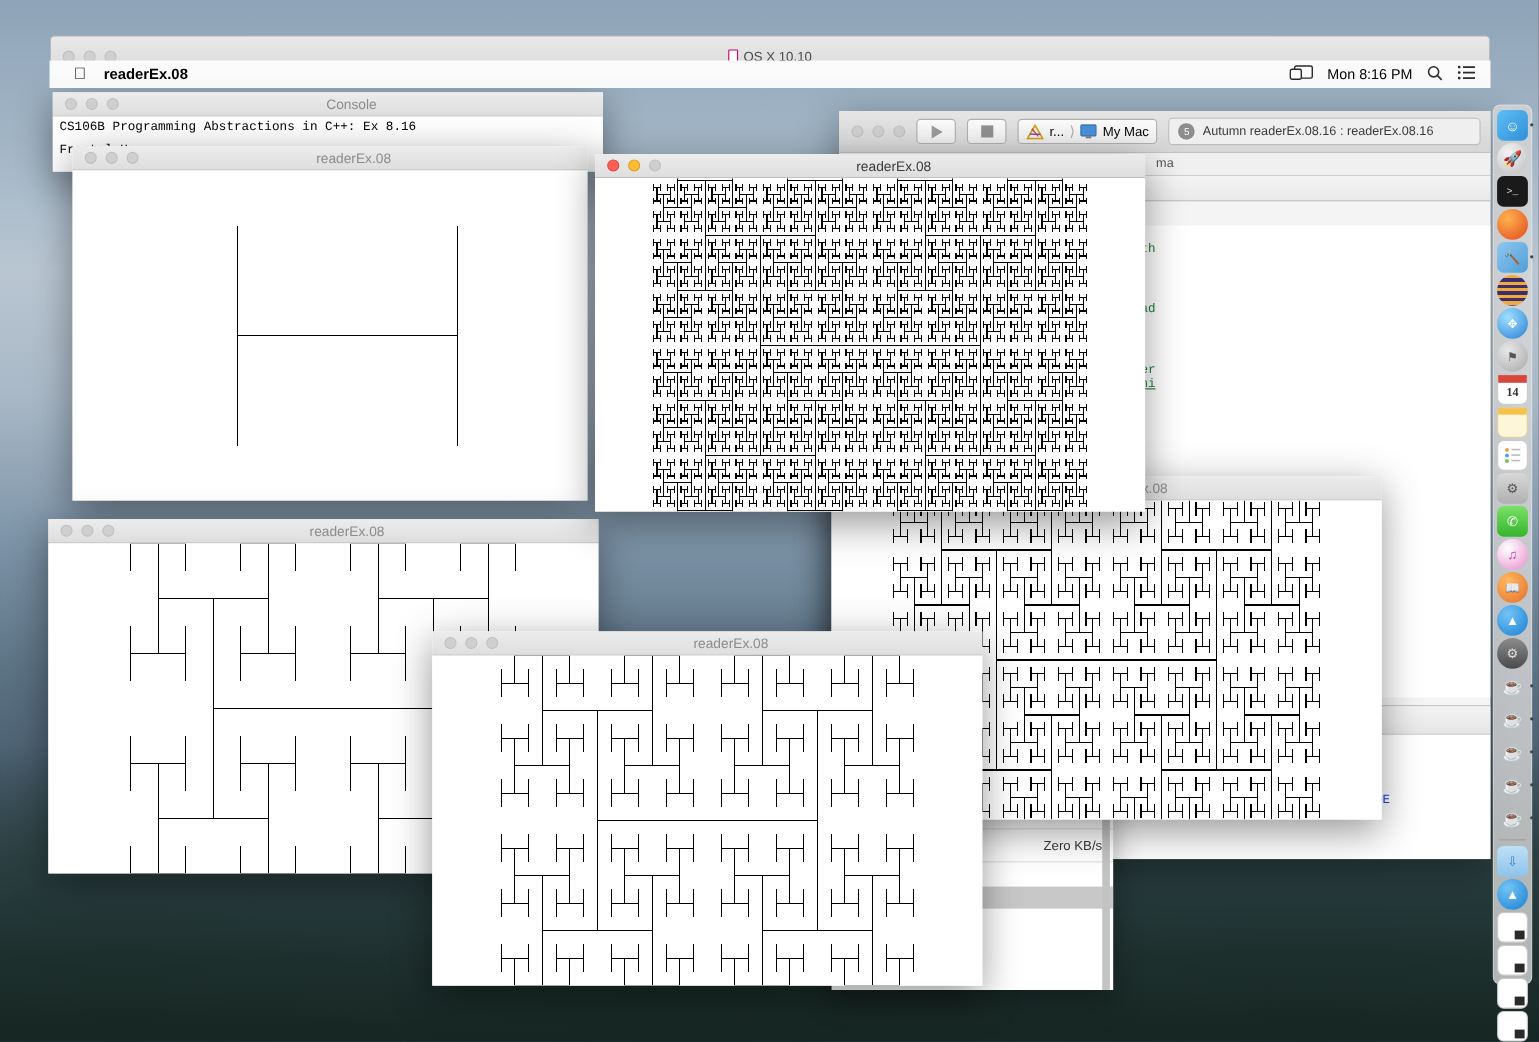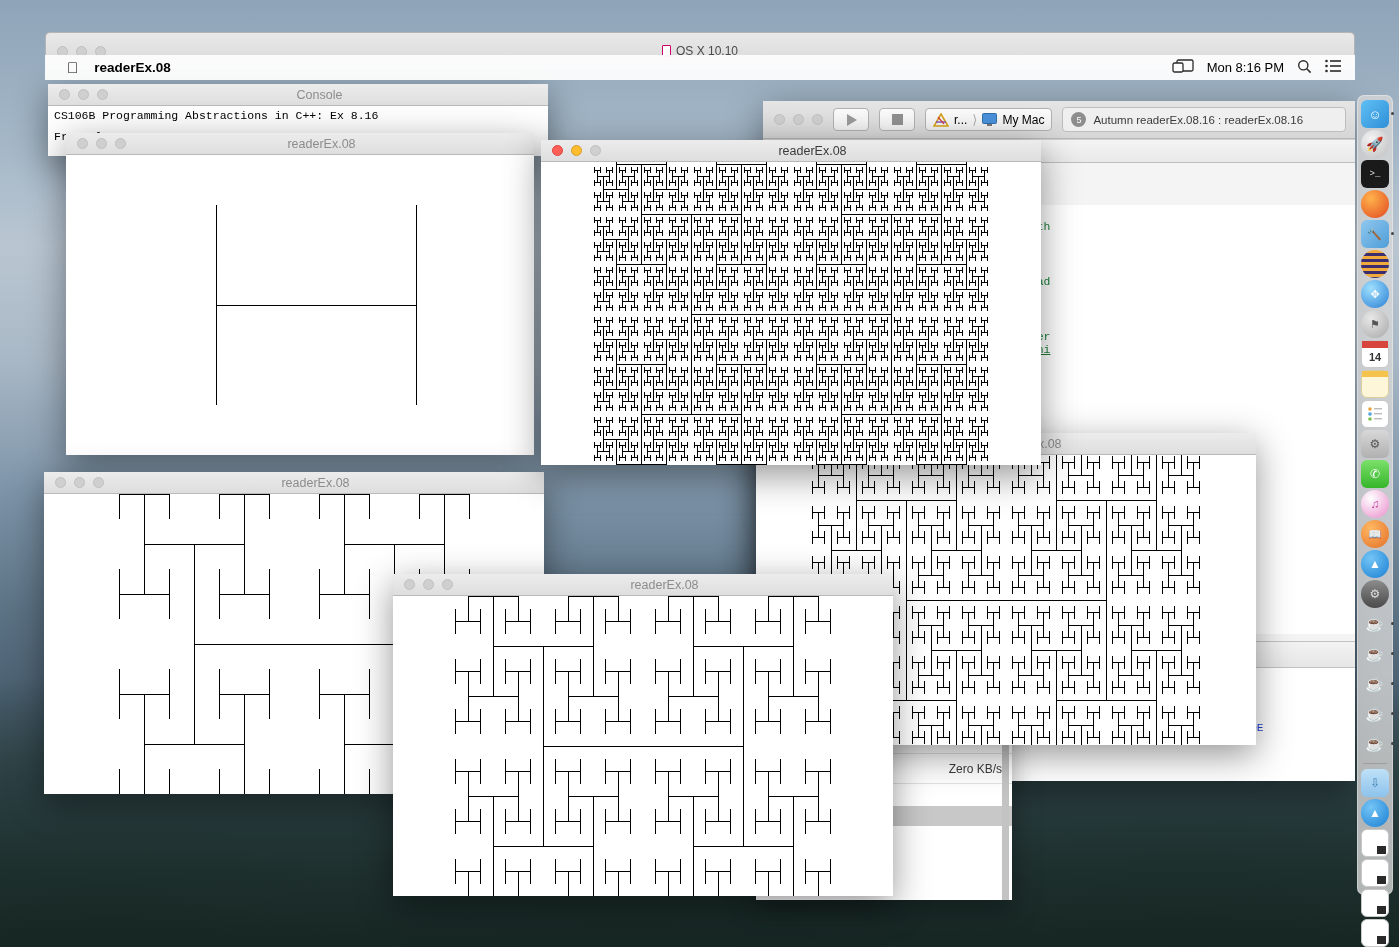--- a/index.html
+++ b/index.html
@@ -272,20 +272,21 @@
           <rect x="0.5" y="0.5" width="14" height="10" rx="1" fill="#4a90d9" stroke="#2f6ea8"></rect>
           <rect x="5" y="11" width="5" height="2" fill="#777"></rect>
         </svg>
       <span>My Mac</span>
     </div>
     <div class="statusbox">
       <span class="stepbadge">5</span>
       <span>Autumn readerEx.08.16 : readerEx.08.16</span>
     </div>
   </div>
+  <div class="docname">ma</div>
   <div class="jumpbar">
     <span style="color:#c9c9c9;">|</span>
     <span class="chev">⟨</span>
     <span class="chev">⟩</span>
     <span style="color:#c9c9c9;">|</span>
     <span class="fileicon"></span>
     <span>readerEx.08.16</span>
     <span class="chev">⟩</span>
     <span class="cppicon">c</span>
     <span>main.cpp</span>
@@ -486,21 +487,21 @@
     </div>
   <div class="dicon" style="background:repeating-linear-gradient(#f0a93b 0 3px,#3b2d6e 3px 6px);border-radius:50%;"></div>
   <div class="dicon" style="background:radial-gradient(circle at 35% 30%,#9fe0ff,#2a7fd4);border-radius:50%;">
     <span style="color:#fff;font-size:11px;">✥</span>
     </div>
   <div class="dicon" style="background:radial-gradient(circle at 35% 30%,#e8e8e8,#a8a8a8);border-radius:50%;">
     <span style="color:#555;font-size:11px;">⚑</span>
     </div>
   <div class="dicon" style="background:#fff;border:1px solid #c9c9c9;flex-direction:column;gap:0;">
     <div style="background:#d8453c;height:7px;width:100%;"></div>
-    <div style="color:#333;font-size:11px;font-weight:bold;line-height:19px;">14</div>
+    <div style="color:#333;font-size:11px;font-weight:bold;line-height:19px;font-family:Liberation Serif, serif;">14</div>
     </div>
   <div class="dicon" style="background:#fdf6d8;border:1px solid #d9cf9e;">
     <div style="position:absolute;top:0;left:0;right:0;height:6px;background:#f5c34b;"></div>
     </div>
   <div class="dicon" style="background:#fff;border:1px solid #c9c9c9;">
     <svg width="18" height="18" viewBox="0 0 18 18">
         <circle cx="4" cy="4" r="1.8" fill="#e8a33d"></circle>
         <circle cx="4" cy="9" r="1.8" fill="#4fa3e0"></circle>
         <circle cx="4" cy="14" r="1.8" fill="#7ec04f"></circle>
         <rect x="8" y="3" width="8" height="1.4" fill="#bbb"></rect>

